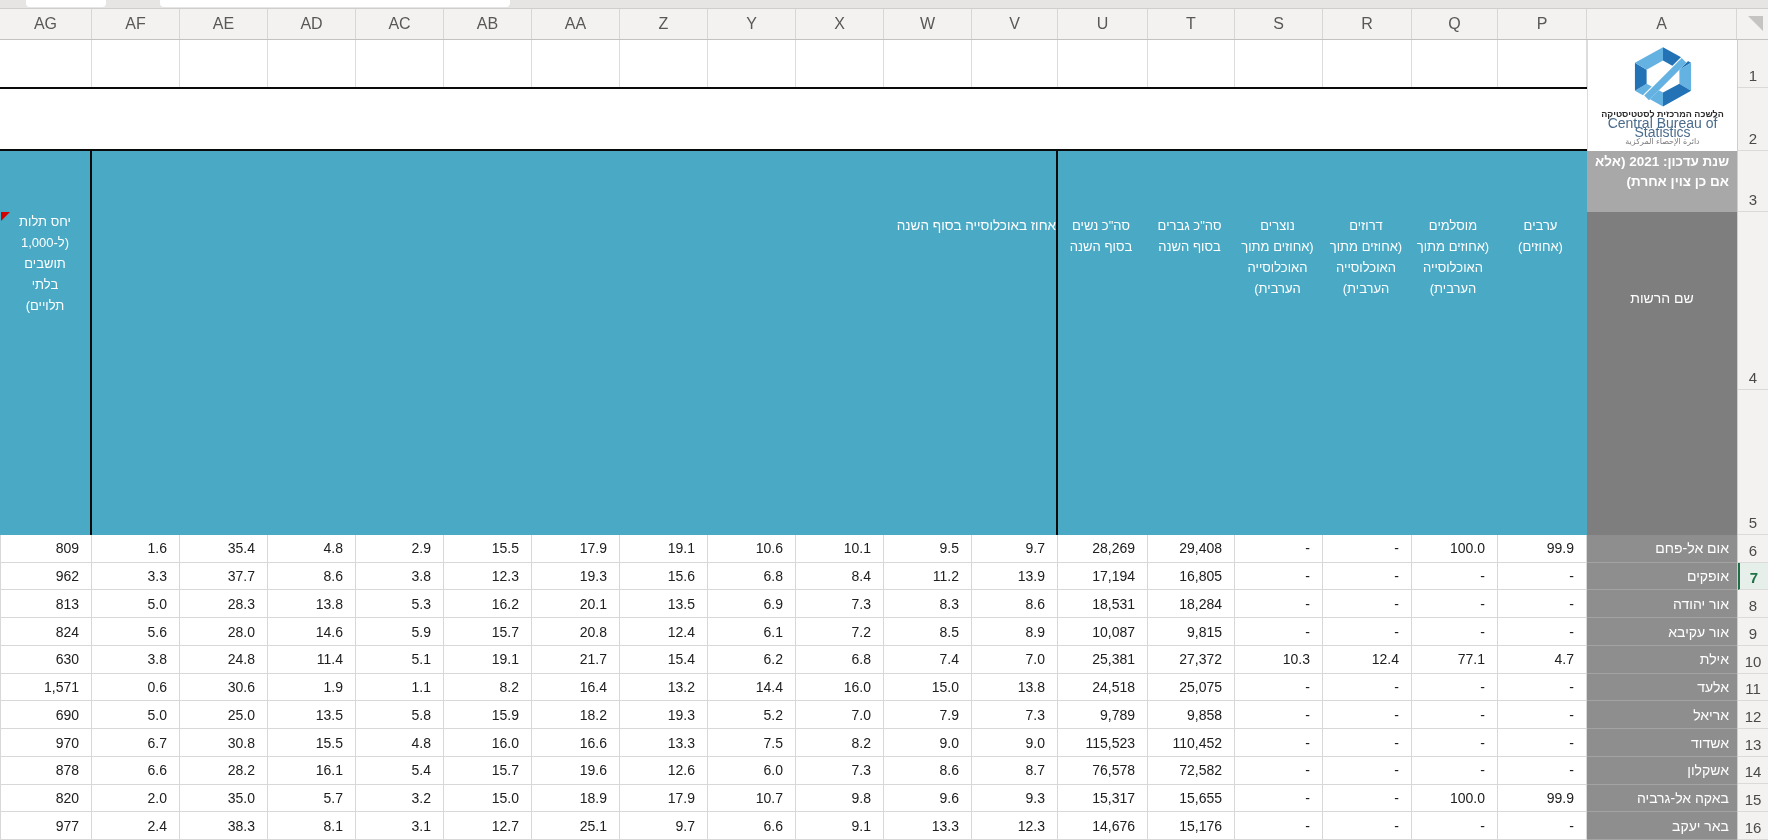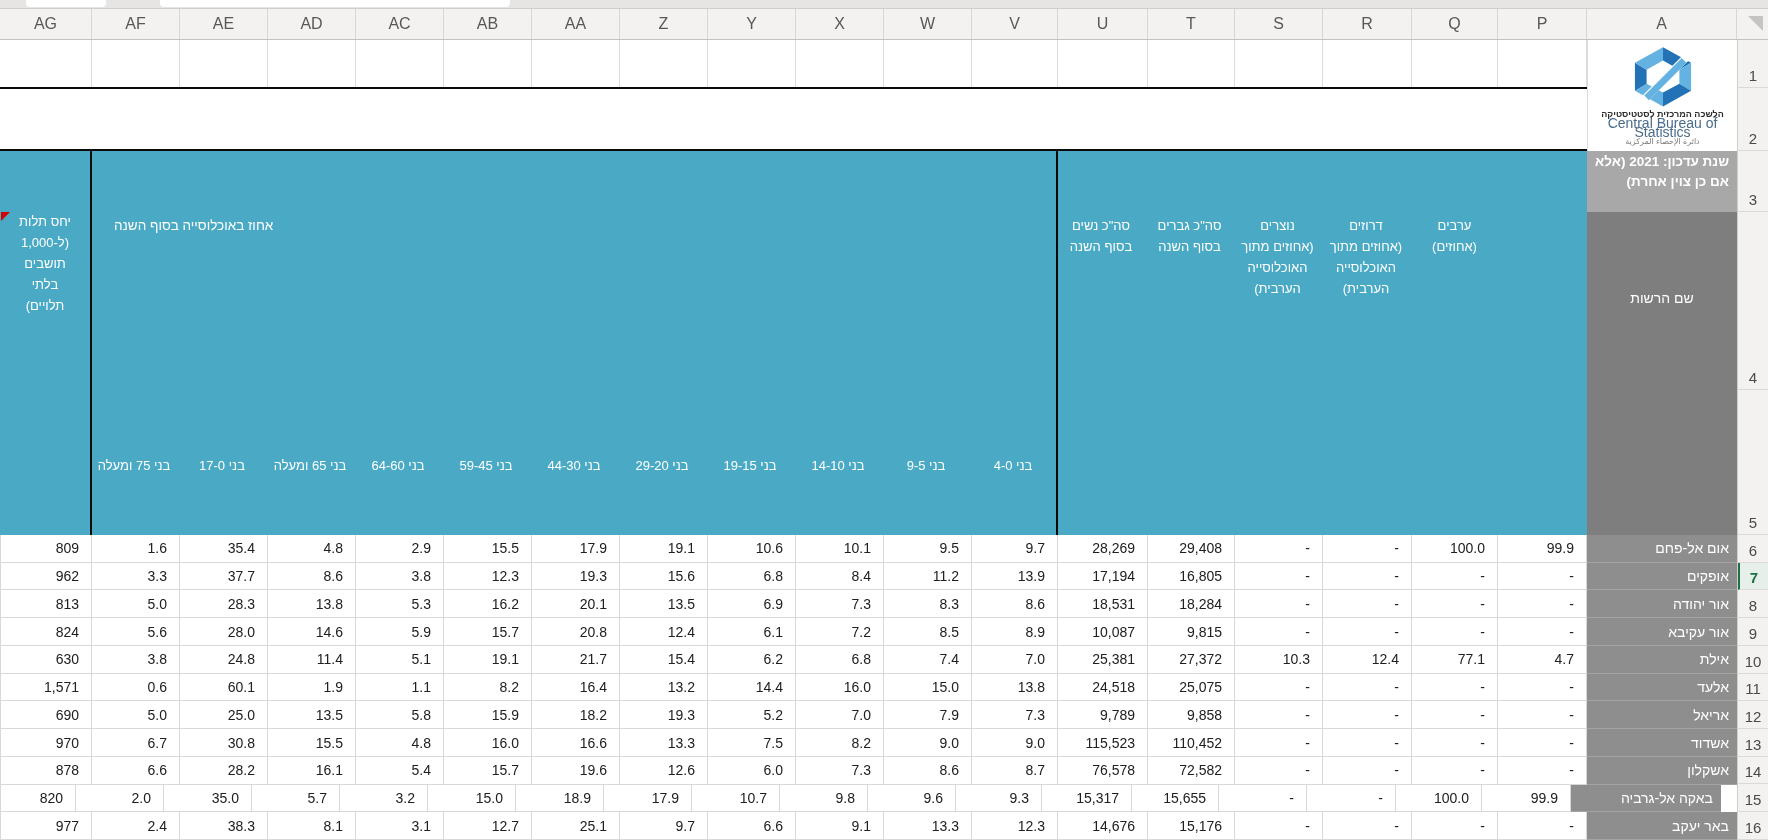--- a/index.html
+++ b/index.html
@@ -36,21 +36,21 @@
   .logo-ara { font-size:8px; color:#7a7a7a; line-height:9px; }
 
   
   .teal-bg { position:absolute; left:0; top:151px; width:1587px; height:384px; background:#4aaac5; color:#fff; }
   .hline-black2 { position:absolute; left:0; top:149px; width:1587px; height:2px; background:#0a0a0a; }
   .vline-black-l { position:absolute; left:0; top:149px; width:2px; height:386px; background:#0a0a0a; }
   .vline { position:absolute; top:0; width:2px; height:384px; background:#0a0a0a; }
   .v-ag { left:90px; } .v-vu { left:1056px; }
   .hdr-ag { position:absolute; left:0; top:60px; width:90px; text-align:center;
             direction:rtl; font-size:13px; line-height:21px; padding:0 15px; }
-  .age-title { position:absolute; left:90px; top:67px; width:966px; text-align:left;
+  .age-title { position:absolute; left:90px; top:67px; width:966px; text-align:right;
                direction:rtl; font-size:13.5px;padding-left:24px; }
   .age-row { position:absolute; left:90px; bottom:60px; width:966px; display:flex; align-items:flex-end; }
   .age-cell { text-align:center; direction:rtl; font-size:13px; line-height:19px; padding:0 6px; }
   .tot-row { position:absolute; left:1056px; top:64px; width:531px; display:flex; align-items:flex-start; }
   .tot-cell { text-align:center; direction:rtl; font-size:13px; line-height:21px; padding:0 6px; }
 
   
   .a3 { position:absolute; left:1587px; top:151px; width:150px; height:61px; background:#a8a8a8;
         color:#fff; font-weight:bold; font-size:13.5px; line-height:20px; direction:rtl;
         text-align:right; padding:1px 8px 0 4px; }
@@ -154,38 +154,26 @@
 
   <div class="hline-black2"></div>
   <div class="vline-black-l"></div>
 
   <div class="teal-bg">
     <div class="vline v-ag"></div>
     <div class="vline v-vu"></div>
     <div class="hdr-ag">יחס תלות (ל-1,000 תושבים בלתי תלויים)</div>
     <div class="note note-ag"></div>
     <div class="age-title">אחוז באוכלוסייה בסוף השנה</div>
-    <div class="age-row" id="ageRow">
-        <div class="age-cell" style="width: 88px;">בני 75 ומעלה</div>
-        <div class="age-cell" style="width: 88px;">בני 17-0</div>
-        <div class="age-cell" style="width: 88px;">בני 65 ומעלה</div>
-        <div class="age-cell" style="width: 88px;">בני 64-60</div>
-        <div class="age-cell" style="width: 88px;">בני 59-45</div>
-        <div class="age-cell" style="width: 88px;">בני 44-30</div>
-        <div class="age-cell" style="width: 88px;">בני 29-20</div>
-        <div class="age-cell" style="width: 88px;">בני 19-15</div>
-        <div class="age-cell" style="width: 88px;">בני 14-10</div>
-        <div class="age-cell" style="width: 88px;">בני 9-5</div>
-        <div class="age-cell" style="width: 86px;">בני 4-0</div>
-      </div>
     <div class="tot-row" id="totRow">
         <div class="tot-cell" style="width: 90px;">סה"כ נשים בסוף השנה</div>
         <div class="tot-cell" style="width: 87px;">סה"כ גברים בסוף השנה</div>
         <div class="tot-cell" style="width: 89px;">נוצרים (אחוזים מתוך האוכלוסייה הערבית)</div>
         <div class="tot-cell" style="width: 88px;">דרוזים (אחוזים מתוך האוכלוסייה הערבית)</div>
+        <div class="tot-cell" style="width: 86px;">מוסלמים (אחוזים מתוך האוכלוסייה הערבית)</div>
         <div class="tot-cell" style="width: 89px;">ערבים (אחוזים)</div>
       </div>
   </div>
 
   <div class="a3">שנת עדכון: 2021 (אלא אם כן צוין אחרת)</div>
   <div class="a4">שם הרשות</div>
 
   <div class="grid" id="grid">
       <div class="grow">
         <div class="cell first" style="width: 92px;">809</div>
@@ -288,21 +276,21 @@
         <div class="cell" style="width: 87px;">27,372</div>
         <div class="cell" style="width: 88px;">10.3</div>
         <div class="cell" style="width: 89px;">12.4</div>
         <div class="cell" style="width: 86px;">77.1</div>
         <div class="cell" style="width: 89px;">4.7</div>
         <div class="namecell">אילת</div>
       </div>
       <div class="grow">
         <div class="cell first" style="width: 92px;">1,571</div>
         <div class="cell" style="width: 88px;">0.6</div>
-        <div class="cell" style="width: 88px;">60.1</div>
+        <div class="cell" style="width: 88px;">30.6</div>
         <div class="cell" style="width: 88px;">1.9</div>
         <div class="cell" style="width: 88px;">1.1</div>
         <div class="cell" style="width: 88px;">8.2</div>
         <div class="cell" style="width: 88px;">16.4</div>
         <div class="cell" style="width: 88px;">13.2</div>
         <div class="cell" style="width: 88px;">14.4</div>
         <div class="cell" style="width: 88px;">16.0</div>
         <div class="cell" style="width: 88px;">15.0</div>
         <div class="cell" style="width: 86px;">13.8</div>
         <div class="cell" style="width: 90px;">24,518</div>
@@ -370,21 +358,21 @@
         <div class="cell" style="width: 86px;">8.7</div>
         <div class="cell" style="width: 90px;">76,578</div>
         <div class="cell" style="width: 87px;">72,582</div>
         <div class="cell" style="width: 88px;">-</div>
         <div class="cell" style="width: 89px;">-</div>
         <div class="cell" style="width: 86px;">-</div>
         <div class="cell" style="width: 89px;">-</div>
         <div class="namecell">אשקלון</div>
       </div>
       <div class="grow">
-        <div class="cell first" style="width: 76px;">820</div>
+        <div class="cell first" style="width: 92px;">820</div>
         <div class="cell" style="width: 88px;">2.0</div>
         <div class="cell" style="width: 88px;">35.0</div>
         <div class="cell" style="width: 88px;">5.7</div>
         <div class="cell" style="width: 88px;">3.2</div>
         <div class="cell" style="width: 88px;">15.0</div>
         <div class="cell" style="width: 88px;">18.9</div>
         <div class="cell" style="width: 88px;">17.9</div>
         <div class="cell" style="width: 88px;">10.7</div>
         <div class="cell" style="width: 88px;">9.8</div>
         <div class="cell" style="width: 88px;">9.6</div>

